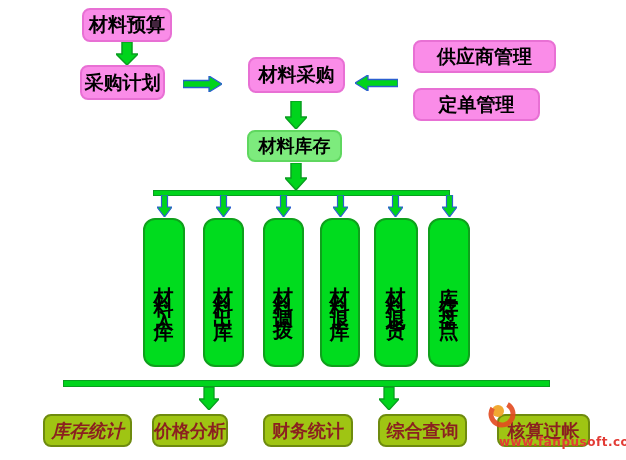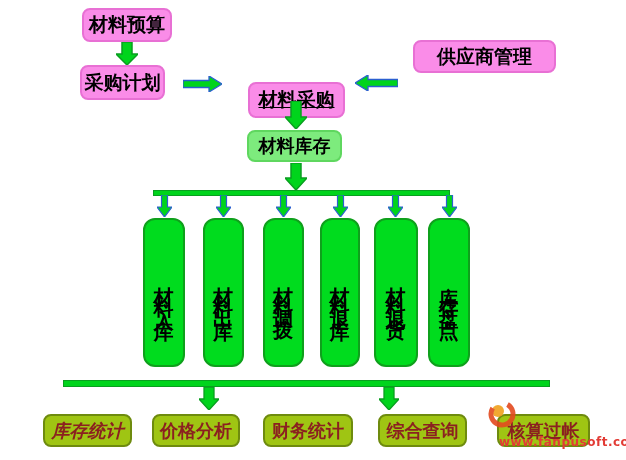--- a/index.html
+++ b/index.html
@@ -47,28 +47,29 @@
   <svg class="arrow" style="left:116px;top:42px;" width="22" height="23">
     <polygon points="6,0 16,0 16,12 22,12 11,23 0,12 6,12" fill="#00D41C" stroke="#0A9E20" stroke-width="1.5"></polygon>
   </svg>
 
   <div class="node pink" style="left:80px;top:65px;width:85px;height:35px;">采购计划</div>
 
   <svg class="arrow" style="left:183px;top:76px;" width="39" height="16">
     <polygon points="0,4.5 26,4.5 26,0 39,8 26,16 26,11.5 0,11.5" fill="#00D41C" stroke="#2B5FD0" stroke-width="1.3"></polygon>
   </svg>
 
-  <div class="node pink" style="left:248px;top:82px;width:97px;height:36px;text-decoration:underline;">材料采购</div>
+  <div class="node pink" style="left:248px;top:57px;width:97px;height:36px;">材料采购</div>
 
   <svg class="arrow" style="left:355px;top:75px;" width="43" height="16">
     <polygon points="0,8 13,0 13,4.5 43,4.5 43,11.5 13,11.5 13,16" fill="#00D41C" stroke="#2B5FD0" stroke-width="1.3"></polygon>
   </svg>
 
   <div class="node pink" style="left:413px;top:40px;width:143px;height:33px;">供应商管理</div>
 
+  <div class="node pink" style="left:413px;top:88px;width:127px;height:33px;">定单管理</div>
 
   <svg class="arrow" style="left:285px;top:101px;" width="22" height="28">
     <polygon points="6,0 16,0 16,16 22,16 11,28 0,16 6,16" fill="#00D41C" stroke="#0A9E20" stroke-width="1.5"></polygon>
   </svg>
 
   <div class="node lightgreen" style="left:247px;top:130px;width:95px;height:32px;">材料库存</div>
 
   <svg class="arrow" style="left:285px;top:163px;" width="22" height="27">
     <polygon points="6,0 16,0 16,15 22,15 11,27 0,15 6,15" fill="#00D41C" stroke="#0A9E20" stroke-width="1.5"></polygon>
   </svg>
@@ -116,21 +117,21 @@
   <div class="bar" style="left:63px;top:380px;width:487px;height:7px;"></div>
 
   <svg class="arrow" style="left:199px;top:387px;" width="20" height="23">
     <polygon points="5,0 15,0 15,12 20,12 10,23 0,12 5,12" fill="#00D41C" stroke="#0A9E20" stroke-width="1.3"></polygon>
   </svg>
   <svg class="arrow" style="left:379px;top:387px;" width="20" height="23">
     <polygon points="5,0 15,0 15,12 20,12 10,23 0,12 5,12" fill="#00D41C" stroke="#0A9E20" stroke-width="1.3"></polygon>
   </svg>
 
   <div class="node olive" style="left:43px;top:414px;width:89px;height:33px;font-style:italic;">库存统计</div>
-  <div class="node olive" style="left:152px;top:414px;width:88px;height:33px;">价格分析</div>
+  <div class="node olive" style="left:152px;top:414px;width:76px;height:33px;">价格分析</div>
   <div class="node olive" style="left:263px;top:414px;width:90px;height:33px;">财务统计</div>
   <div class="node olive" style="left:378px;top:414px;width:89px;height:33px;">综合查询</div>
   <div class="node olive" style="left:497px;top:414px;width:93px;height:33px;">核算过帐</div>
 
   <svg class="wm-logo" width="30" height="30">
     <circle cx="11" cy="12" r="6" fill="#F0A01C"></circle>
     <circle cx="15" cy="15" r="11" fill="none" stroke="#E34A1F" stroke-width="5" stroke-dasharray="52 18" transform="rotate(-60 15 15)"></circle>
   </svg>
   <div class="wm-url">www.fanpusoft.com</div>
 

